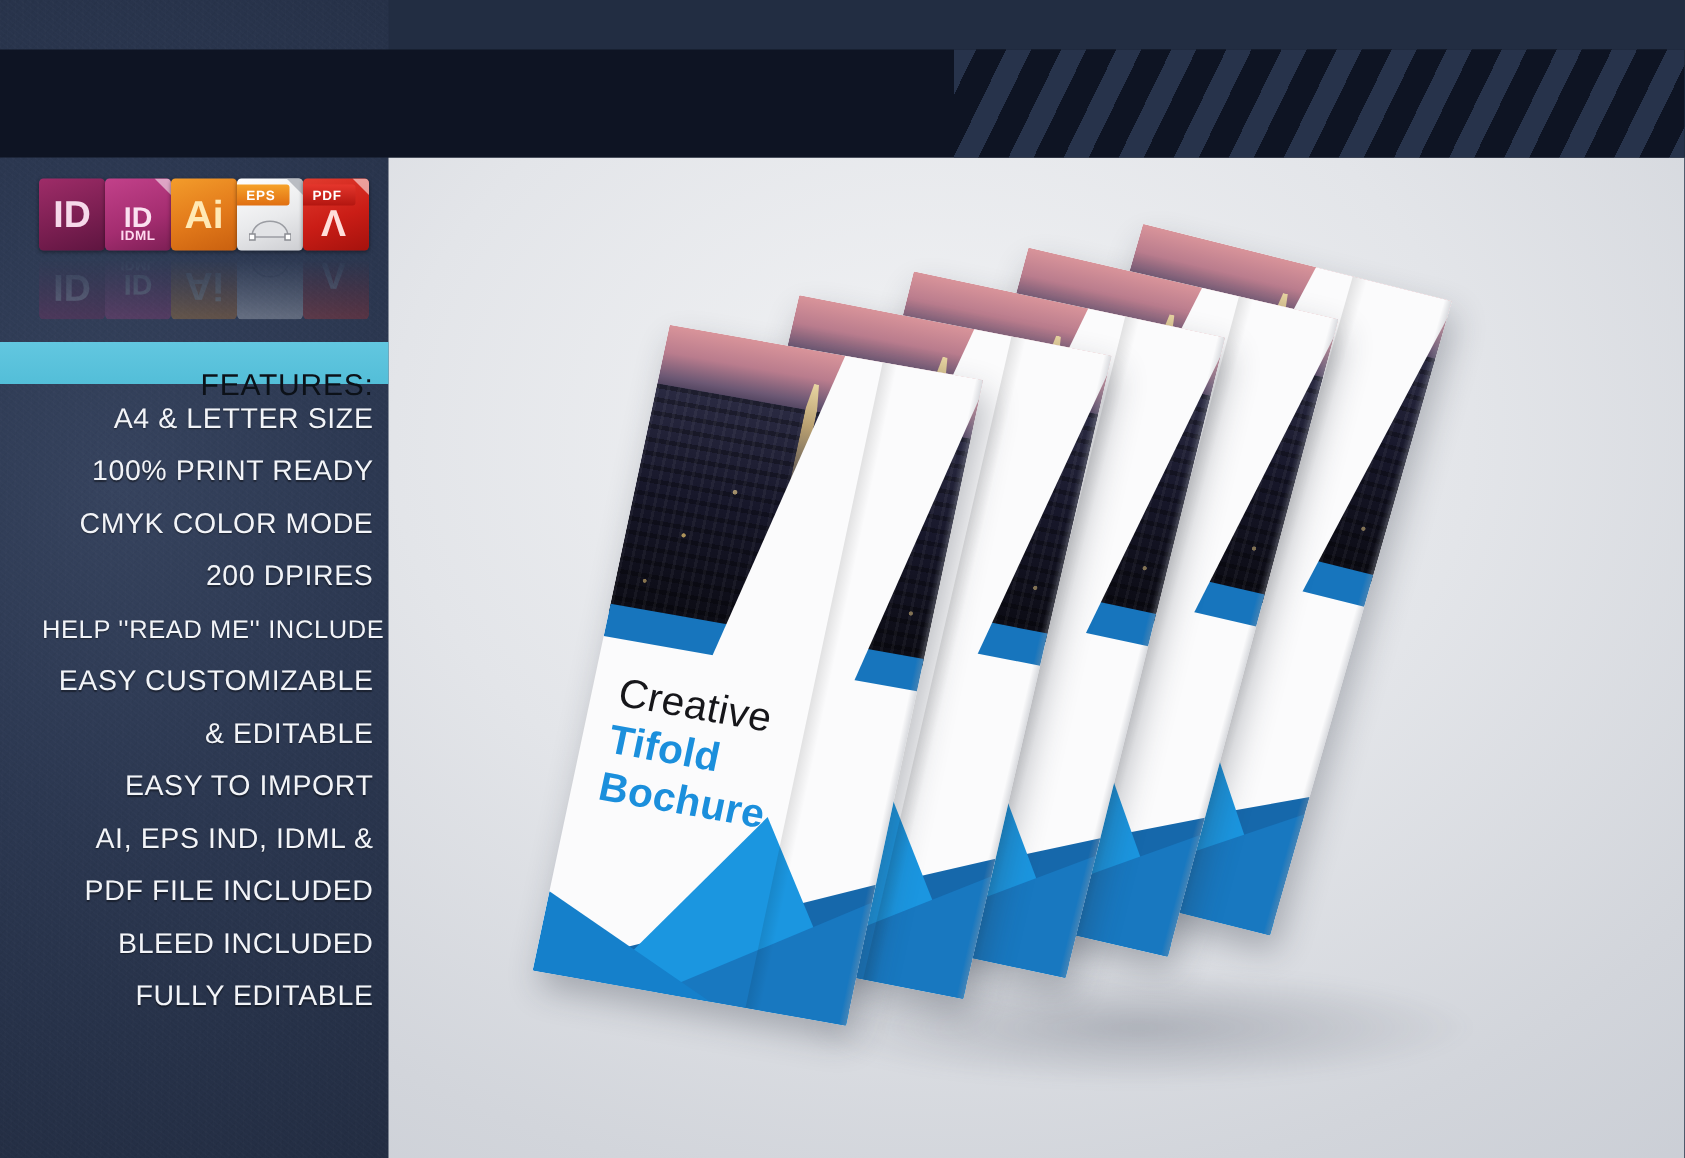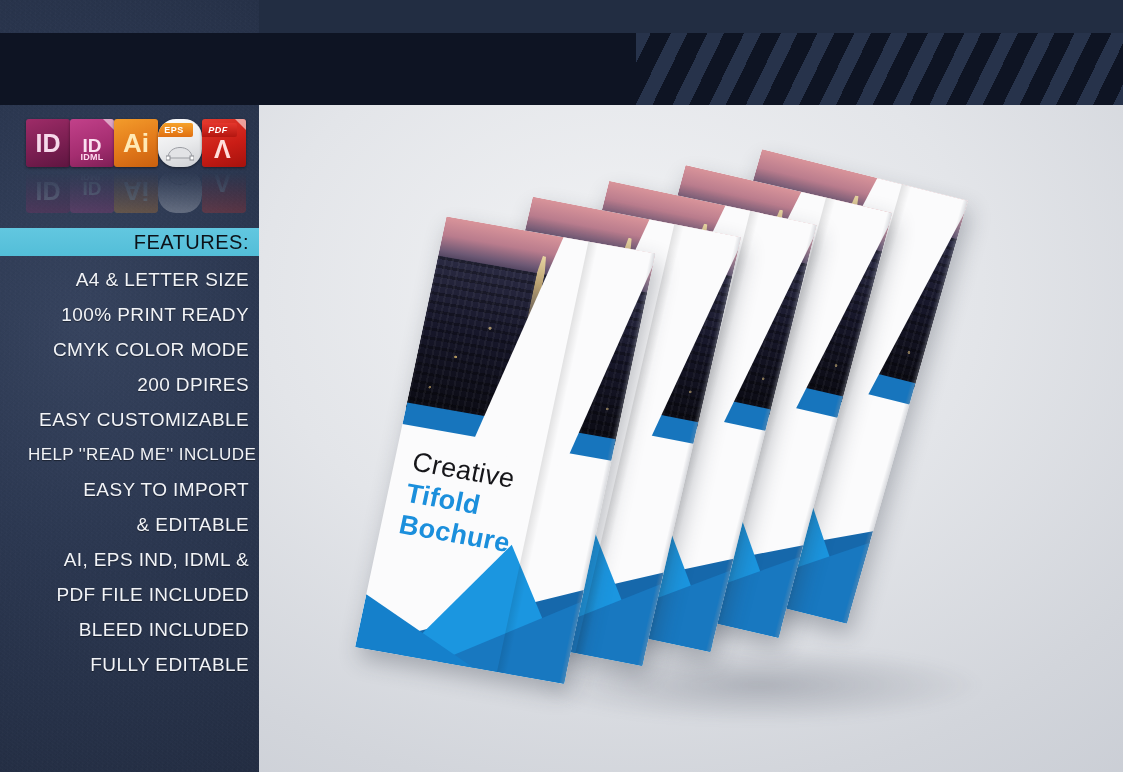--- a/index.html
+++ b/index.html
@@ -127,21 +127,20 @@
     background:linear-gradient(160deg,#c2418a 0%,#a42d70 60%,#7d1f55 100%);
   }
   .sk-idml .glyph.a { font-size:19px; color:#fbe1f0; top:4px; }
   .sk-idml .glyph.b { font-size:9px; color:#ffd9ef; top:28px; letter-spacing:.3px; }
   .sk-ai {
     background:linear-gradient(160deg,#f39c2b 0%,#e2791a 55%,#c9600f 100%);
   }
   .sk-ai .glyph { color:#ffe9b5; font-size:26px; }
   .sk-eps {
     background:linear-gradient(160deg,#ffffff 0%,#e9eaec 55%,#cdced2 100%);
-    border-radius:18px;
   }
   .sk-eps .tag {
     position:absolute; left:-3px; top:4px;
     width:38px; height:14px;
     background:linear-gradient(180deg,#f6a22a,#e06f12);
     color:#fff; font-size:9px; font-weight:bold;
     display:flex; align-items:center; justify-content:center;
     letter-spacing:.5px;
     border-radius:2px;
   }
@@ -151,36 +150,36 @@
   }
   .sk-pdf {
     background:linear-gradient(160deg,#e23b2e 0%,#ca1d16 55%,#a5120d 100%);
   }
   .sk-pdf .tag {
     position:absolute; left:-3px; top:4px;
     width:38px; height:14px;
     background:linear-gradient(180deg,#e5362c,#b31610);
     color:#fff; font-size:9px; font-weight:bold;
     display:flex; align-items:center; justify-content:center;
-    letter-spacing:.5px; border-radius:2px;font-style:italic;
+    letter-spacing:.5px; border-radius:2px;
   }
   .sk-pdf .acro {
     position:absolute; left:12px; top:18px;
     color:#ffdedb; font-size:25px; font-weight:bold; line-height:1;
   }
 
   
   #features-band {
     position:absolute; left:0; top:228px;
     width:259px; height:28px;
     background:linear-gradient(180deg,#62c7e0,#53bed8);
     z-index:4;
   }
   #features-label {
-    position:absolute; right:10px; top:0;
+    position:absolute; right:10px; top:15px;
     height:44px; line-height:28px;
     color:#0c1118;
     font-size:20px;
     letter-spacing:.5px;
   }
 
   
   #features-list {
     position:absolute; left:0; top:262px;
     width:259px;
@@ -427,24 +426,24 @@
 
   <div id="features-band">
     <span id="features-label">FEATURES:</span>
   </div>
 
   <div id="features-list">
     <span class="feature-item">A4 &amp; LETTER SIZE</span>
     <span class="feature-item">100% PRINT READY</span>
     <span class="feature-item">CMYK COLOR MODE</span>
     <span class="feature-item">200 DPIRES</span>
+    <span class="feature-item" style="font-size:17px;">HELP ''READ ME'' INCLUDE</span>
     <span class="feature-item">EASY CUSTOMIZABLE</span>
-    <span class="feature-item" style="font-size:17px;">HELP ''READ ME'' INCLUDE</span>
+    <span class="feature-item">&amp; EDITABLE</span>
     <span class="feature-item">EASY TO IMPORT</span>
-    <span class="feature-item">&amp; EDITABLE</span>
     <span class="feature-item">AI, EPS IND, IDML &amp;</span>
     <span class="feature-item">PDF FILE INCLUDED</span>
     <span class="feature-item">BLEED INCLUDED</span>
     <span class="feature-item">FULLY EDITABLE</span>
   </div>
 
   <div id="photo-panel">
 
     <div id="stack-shadow"></div>
 

